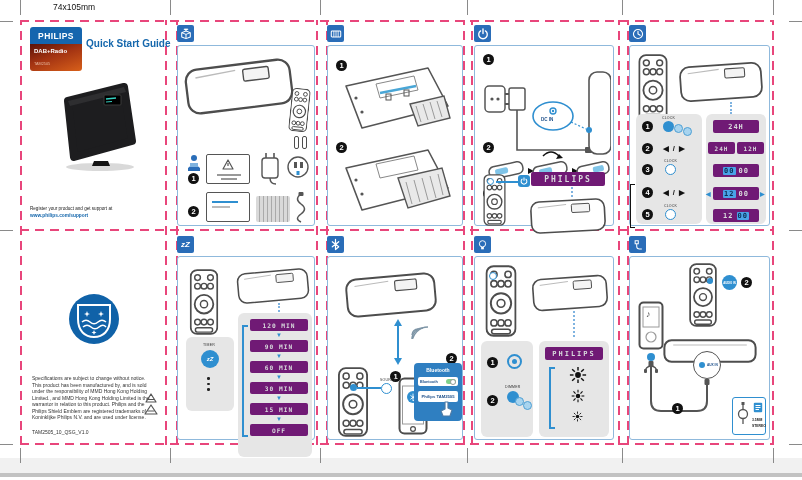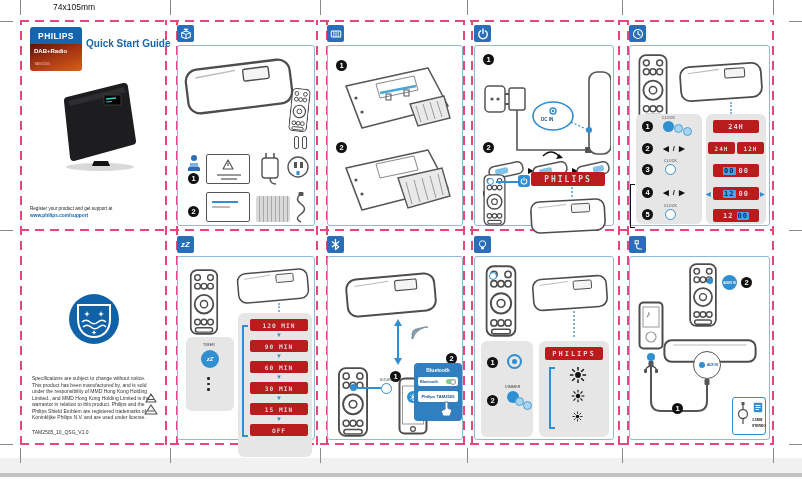--- a/index.html
+++ b/index.html
@@ -11,21 +11,21 @@
   .dashV{width:2px;background:repeating-linear-gradient(0deg,#e8467b 0 9px,transparent 9px 15px)}
   .tickV{width:1px;background:#8a8a8a}
   .tickH{height:1px;background:#8a8a8a}
   
   .pbox{border:1px solid #8fb9dc;border-radius:3px;background:#fff}
   .hicon{width:17px;height:17px;background:#2a6db8;border-radius:2px;color:#fff;
          display:flex;align-items:center;justify-content:center}
   .n{width:11px;height:11px;border-radius:50%;background:#111;color:#fff;font-size:7.5px;
      font-weight:bold;display:flex;align-items:center;justify-content:center}
   .gb{background:#e6e6e6;border-radius:6px}
-  .disp{background:#b91c1c;color:#d8dadc;font-family:"DejaVu Sans Mono",monospace;font-weight:bold;
+  .disp{background:#701a75;color:#d8dadc;font-family:"DejaVu Sans Mono",monospace;font-weight:bold;
         font-size:7px;letter-spacing:1px;display:flex;align-items:center;justify-content:center;
         border-radius:2px;gap:3px;white-space:nowrap}
   .hl{background:#4aa3e8;color:#0b2f55;padding:0 1px;border-radius:1px}
   .arrows{font-size:7.5px;font-weight:bold;color:#111;letter-spacing:1px}
   .lbl{font-size:3.5px;color:#333;letter-spacing:.2px}
   .bluedot{border-radius:50%;background:#2f8fd0}
   .blueringdot{border-radius:50%;border:1.5px solid #2f8fd0;background:#fff}
   .dot3{display:flex;flex-direction:column;gap:3px;align-items:center}
   .dot3 i{width:2.5px;height:2.5px;border-radius:50%;background:#222}
   .dotted{border-left:2px dotted #7fb3e0}

